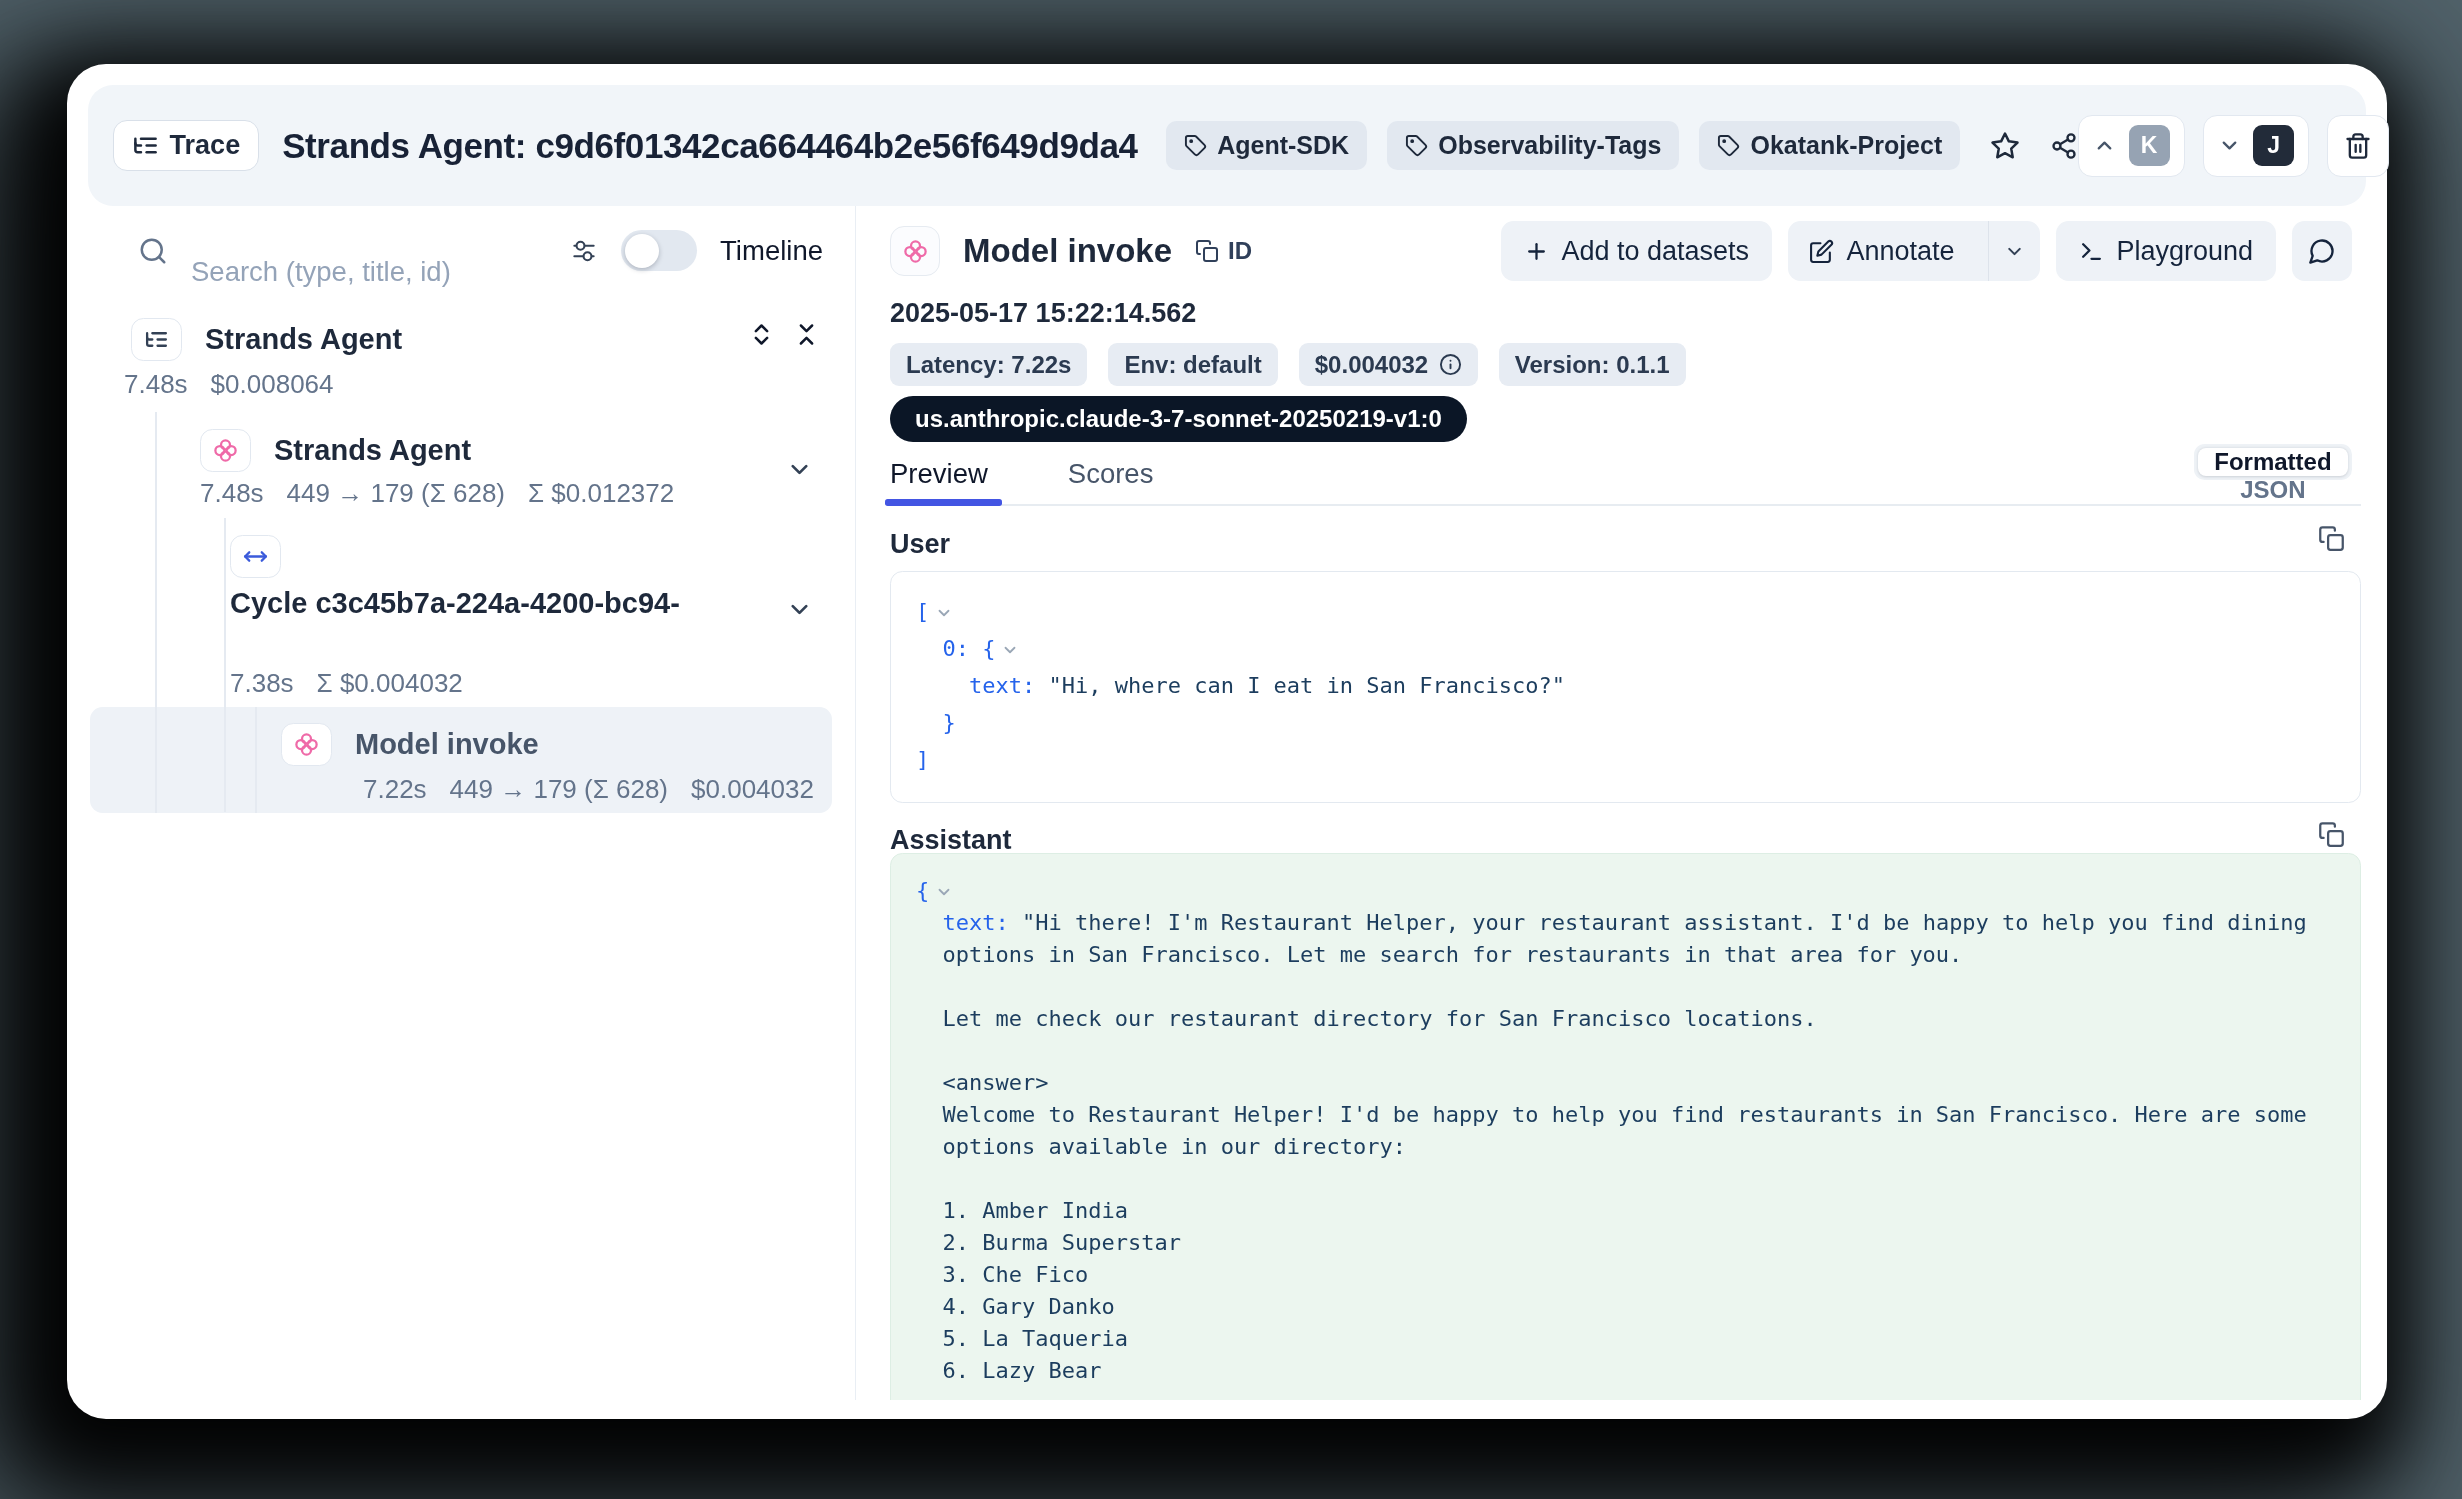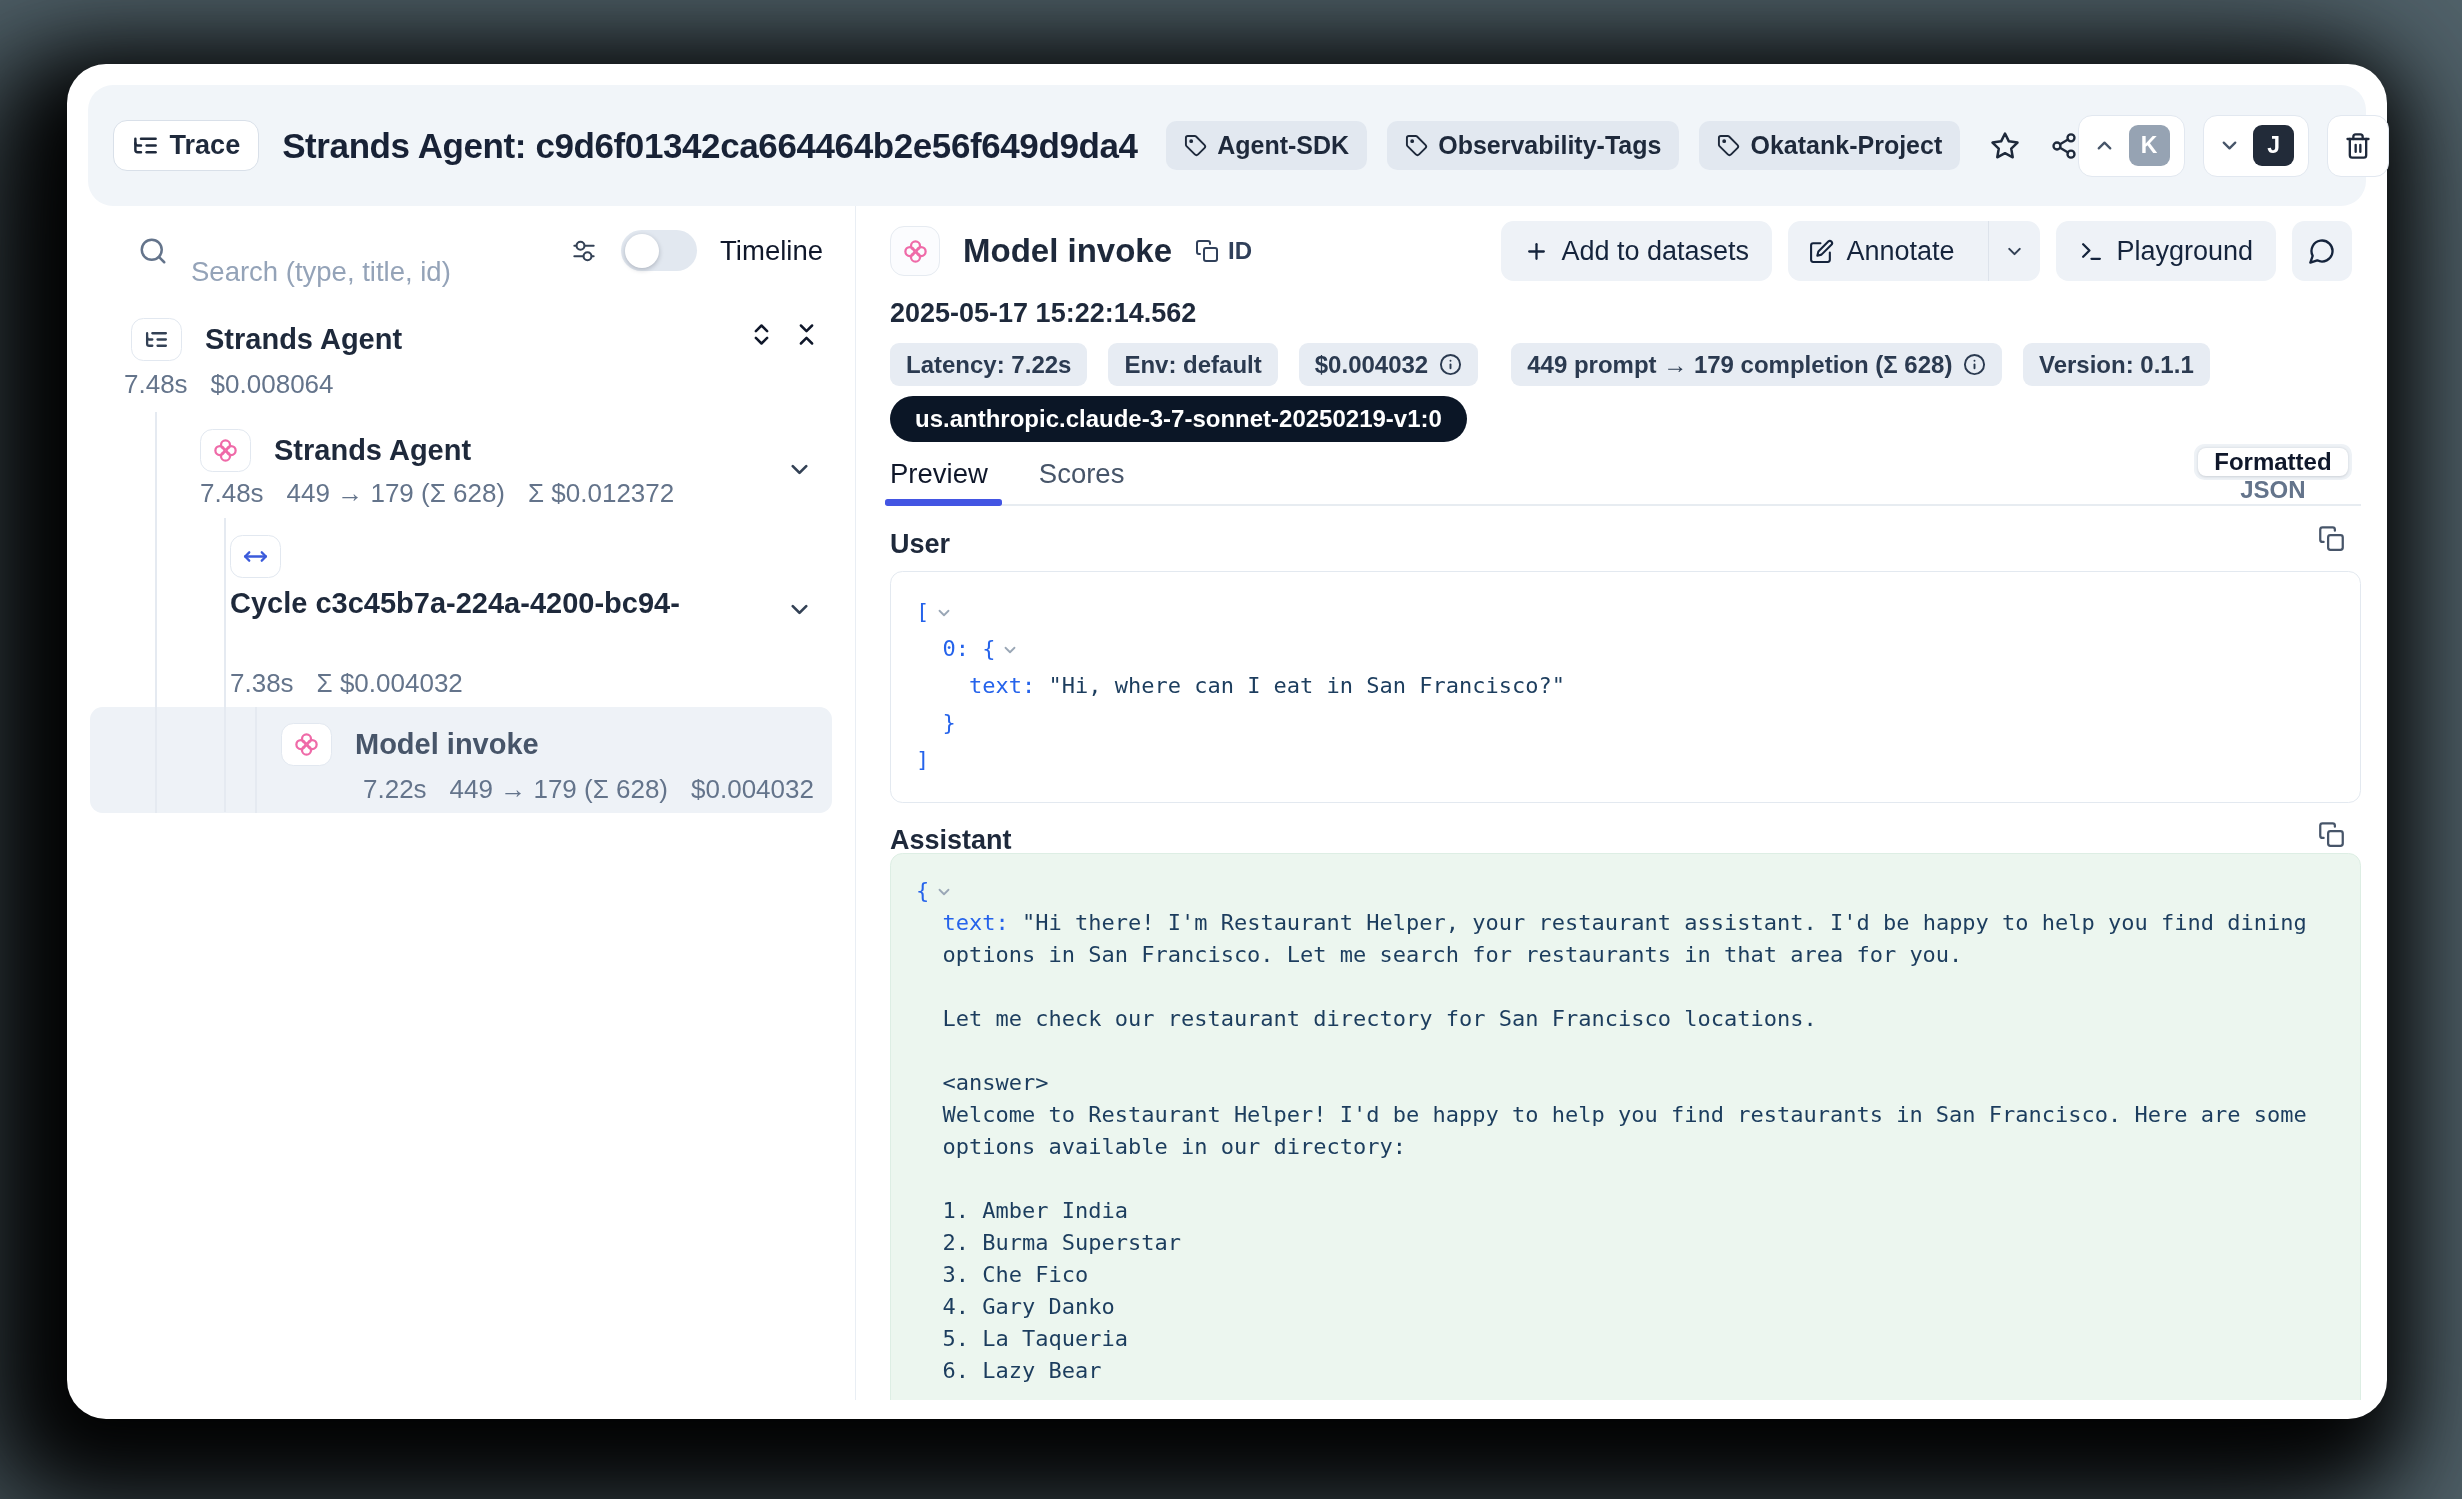--- a/index.html
+++ b/index.html
@@ -72,21 +72,21 @@
   .split .seg1{display:flex;align-items:center;gap:12.4px;padding:0 21px;height:100%;}
   .split .seg2{width:51px;height:100%;display:flex;align-items:center;justify-content:center;border-left:1.8px solid #dde3eb;color:#334155;}
   .icon-action{width:60px;padding:0;justify-content:center;}
   .timestamp{position:absolute;left:32px;top:92px;font-size:27px;font-weight:600;color:#1e293b;}
   .badges{position:absolute;left:32px;top:137px;display:flex;gap:21px;align-items:center;}
   .badge{height:43px;display:flex;align-items:center;gap:10.6px;background:#e7ecf3;border-radius:9px;
          padding:0 16px;font-size:24px;font-weight:600;color:#2b3a50;white-space:nowrap;}
   .badge.spaced{margin-left:12.4px;}
   .model-pill{position:absolute;left:32px;top:190px;height:46px;display:inline-flex;align-items:center;
               background:#0b1626;color:#fff;border-radius:23px;padding:0 25px;font-size:24px;font-weight:600;}
-  .tabs{position:absolute;left:32px;top:252px;display:flex;gap:51px;}
+  .tabs{position:absolute;left:32px;top:252px;display:flex;gap:80px;}
   .tab{font-size:27.5px;font-weight:500;color:#0f172a;}
   .tab.inactive{color:#475569;}
   .tabs-border{position:absolute;left:30px;right:5.3px;top:298px;height:1.8px;background:#e7ecf1;}
   .tab-underline{position:absolute;left:27px;top:293px;width:117px;height:7px;background:#4355e3;border-radius:2.7px;}
   .format-toggle{position:absolute;right:14px;top:238px;height:36px;background:#eef2f6;border-radius:10.6px;
                  display:flex;align-items:center;padding:4.4px;box-sizing:border-box;flex-direction:column;}
   .fmt-opt{padding:0 16px;height:44px;display:flex;align-items:center;font-size:24px;font-weight:600;}
   .fmt-opt.active{background:#fff;border-radius:8px;color:#0f172a;box-shadow:0 0.9px 2.7px rgba(15,23,42,.15);}
   .fmt-opt.inactive{color:#64748b;}
   .section-heading{position:absolute;left:32px;font-size:27px;font-weight:600;color:#1e293b;}
@@ -412,30 +412,20 @@
         <span class="badge">
             <span>$0.004032</span>
             <span>
               <svg width="23" height="23" viewBox="0 0 24 24" fill="none" stroke="currentColor" stroke-width="2" stroke-linecap="round">
                 <circle cx="12" cy="12" r="10"></circle>
                 <path d="M12 16v-4"></path>
                 <path d="M12 8h.01"></path>
               </svg>
             </span>
           </span>
-        <span class="badge spaced">
-            <span>449 prompt → 179 completion (Σ 628)</span>
-            <span>
-              <svg width="23" height="23" viewBox="0 0 24 24" fill="none" stroke="currentColor" stroke-width="2" stroke-linecap="round">
-                <circle cx="12" cy="12" r="10"></circle>
-                <path d="M12 16v-4"></path>
-                <path d="M12 8h.01"></path>
-              </svg>
-            </span>
-          </span>
         <span class="badge">
             <span>Version: 0.1.1</span>
           </span>
       </div>
 
       <div class="model-pill">us.anthropic.claude-3-7-sonnet-20250219-v1:0</div>
 
       <div class="tabs">
         <span class="tab">Preview</span>
         <span class="tab inactive">Scores</span>

